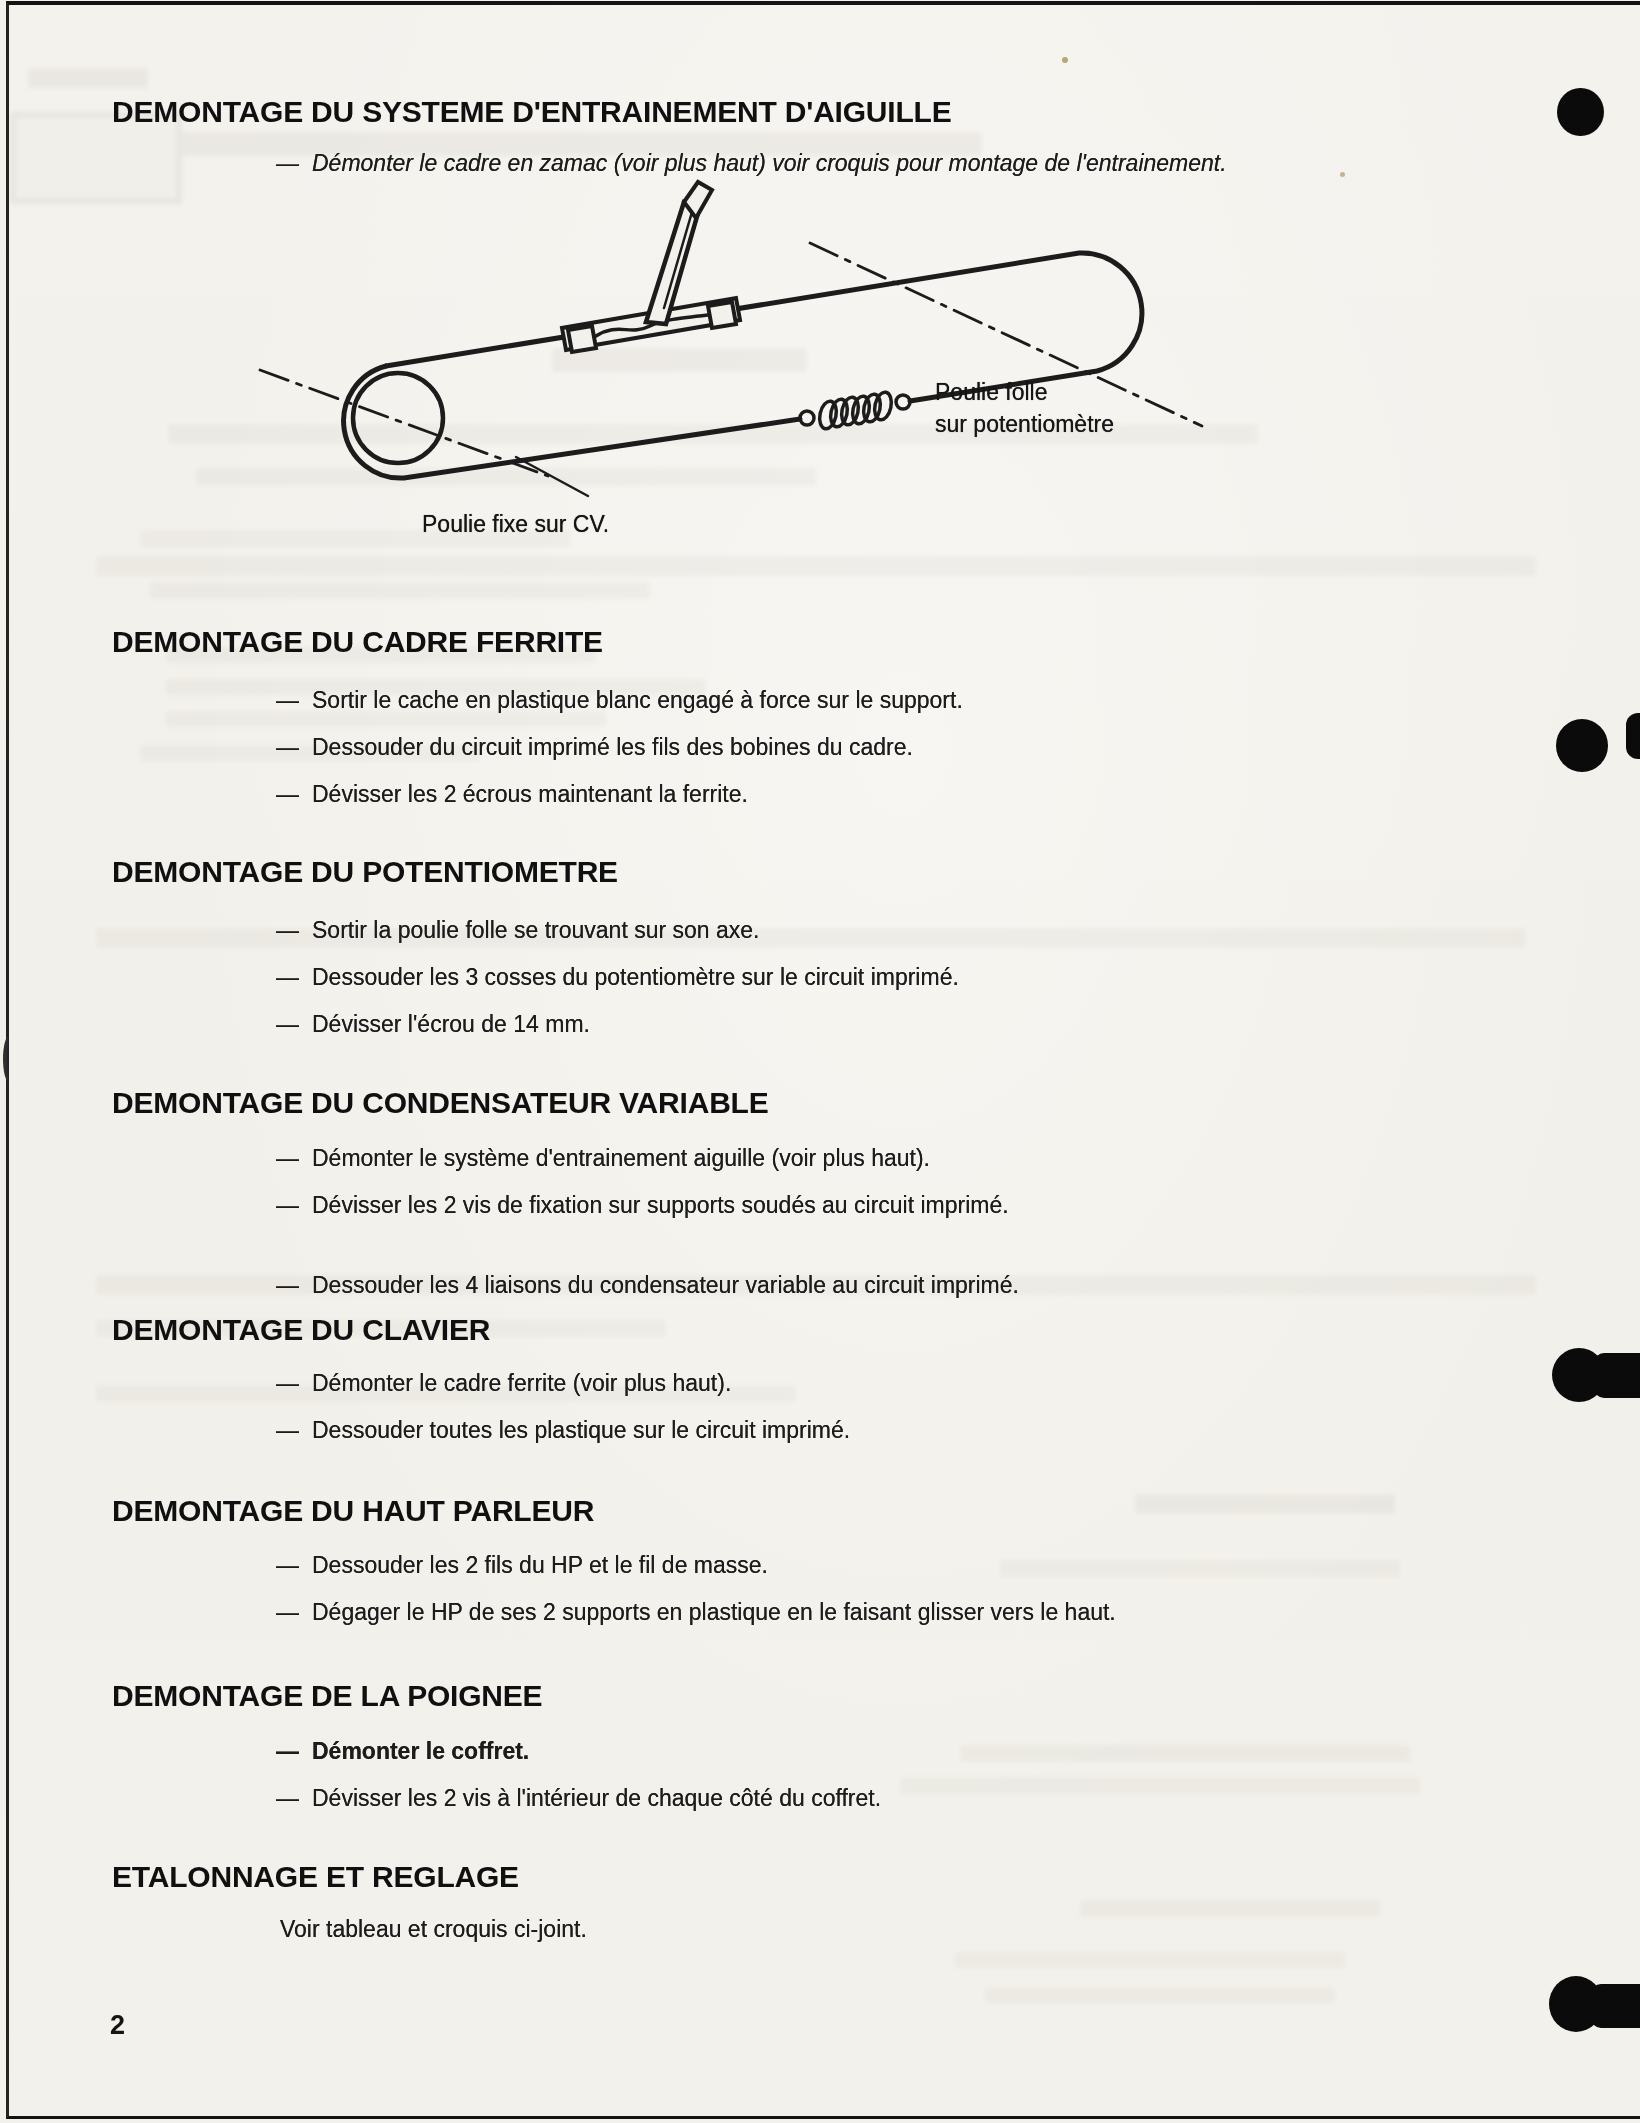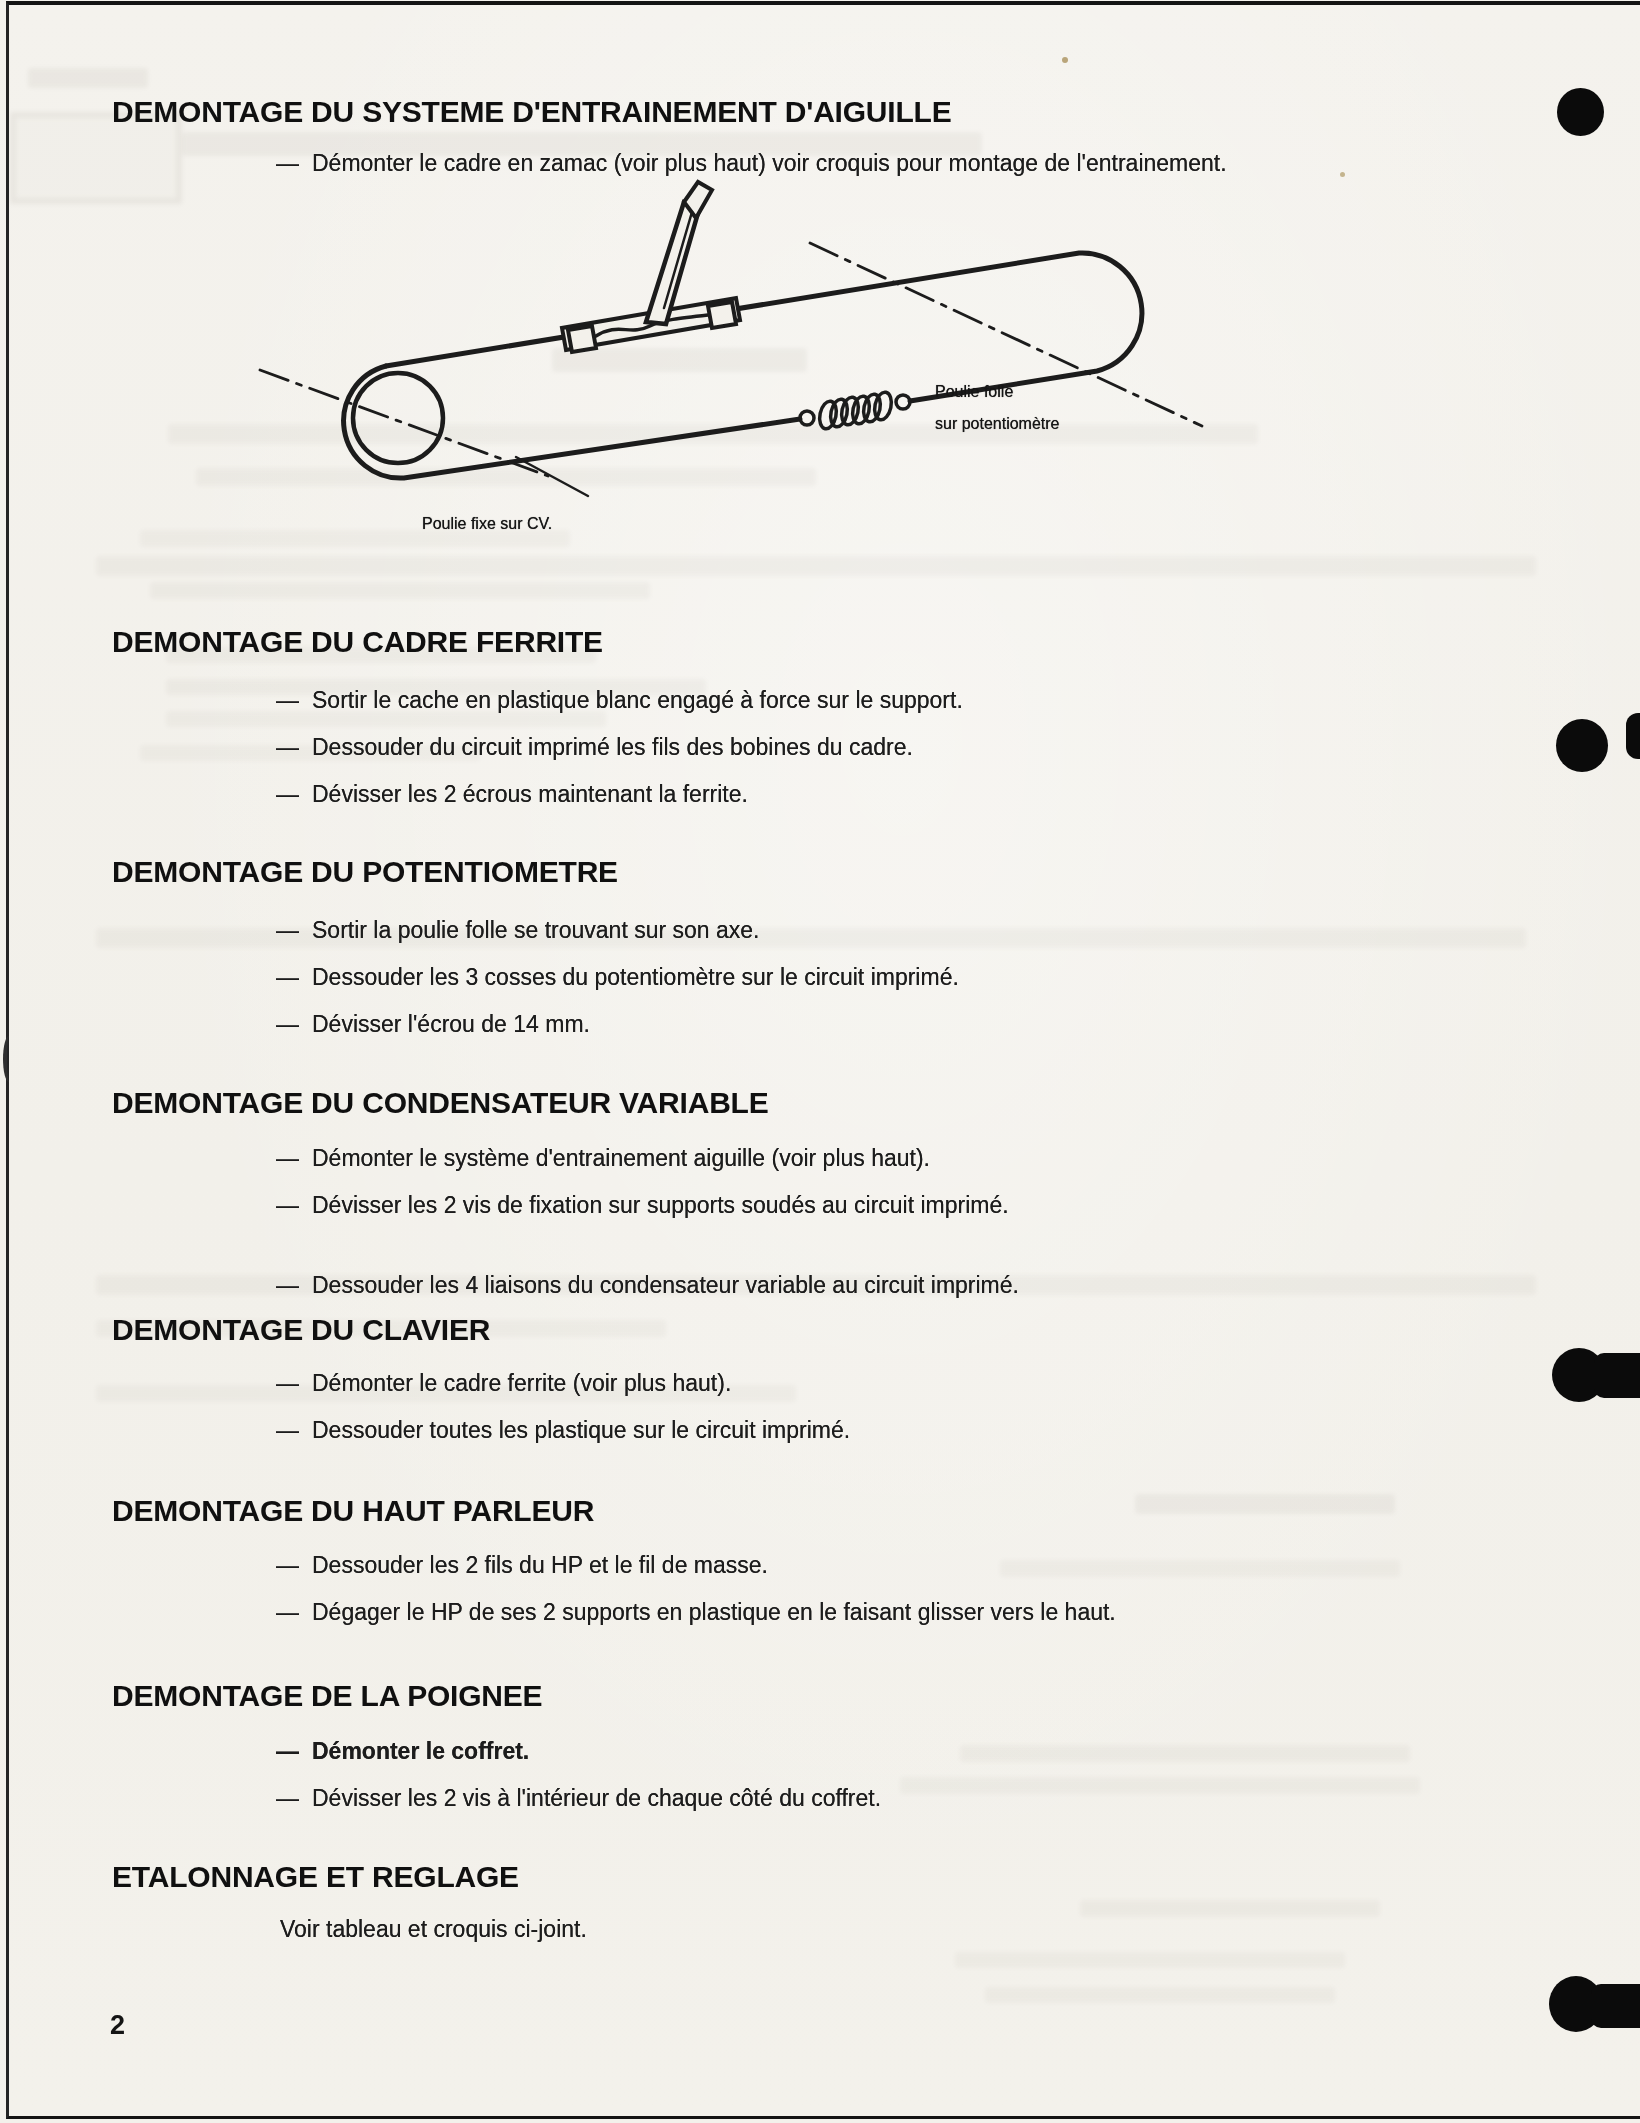--- a/index.html
+++ b/index.html
@@ -29,21 +29,21 @@
   
   .line {
     position:absolute; left:276px;
     font-size:23px; white-space:nowrap; color:#1c1c1c;
     text-shadow:0 0 0.6px rgba(25,25,25,0.85);
   }
   .line .dash { display:inline-block; margin-right:13px; }
   .line.nodash { left:280px; }
   
   .diagram-label {
-    position:absolute; font-size:16px; color:#151515; white-space:nowrap;
+    position:absolute; font-size:23px; color:#151515; white-space:nowrap;
     text-shadow:0 0 0.7px rgba(20,20,20,0.9); line-height:32px;
   }
   .pagenum {
     position:absolute; left:110px; top:2010px;
     font-size:27px; font-weight:700; color:#141414;
   }
   
   .ghost { position:absolute; background:#7d7668; border-radius:4px; filter:blur(2px); }
   .ghost-box { position:absolute; border:6px solid #8a8376; background:rgba(125,118,104,0.25); filter:blur(2px); }
   
@@ -90,21 +90,21 @@
 
   <div class="hole" style="left:1557px; top:88px;   width:47px; height:48px;"></div>
   <div class="hole" style="left:1556px; top:719px;  width:52px; height:53px;"></div>
   <div class="streak" style="left:1626px; top:713px;  width:14px; height:46px; border-radius:12px 0 0 12px;"></div>
   <div class="hole" style="left:1552px; top:1348px; width:54px; height:54px;"></div>
   <div class="streak" style="left:1594px; top:1353px; width:46px; height:45px; border-radius:10px 0 0 10px;"></div>
   <div class="hole" style="left:1549px; top:1976px; width:54px; height:56px;"></div>
   <div class="streak" style="left:1591px; top:1984px; width:49px; height:44px; border-radius:10px 0 0 10px;"></div>
 
   <div class="sec-title" style="top:95px;">DEMONTAGE DU SYSTEME D'ENTRAINEMENT D'AIGUILLE</div>
-  <div class="line" style="top:150px;">
+  <div class="line" style="top:150px;font-style:italic;">
     <span class="dash">—</span><span>Démonter le cadre en zamac (voir plus haut) voir croquis pour montage de l'entrainement.</span>
   </div>
 
   <svg class="diagram" width="1000" height="400" viewBox="0 0 1000 400">
     <g fill="none" stroke="#1c1c1c" stroke-linecap="round">
 
       <g stroke-width="5">
         <path d="M136,206 L829,93 A60,60 0 0 1 847,211 L660,241"></path>
         <path d="M550,259 L154,318 A57,57 0 0 1 136,206"></path>
       </g>

